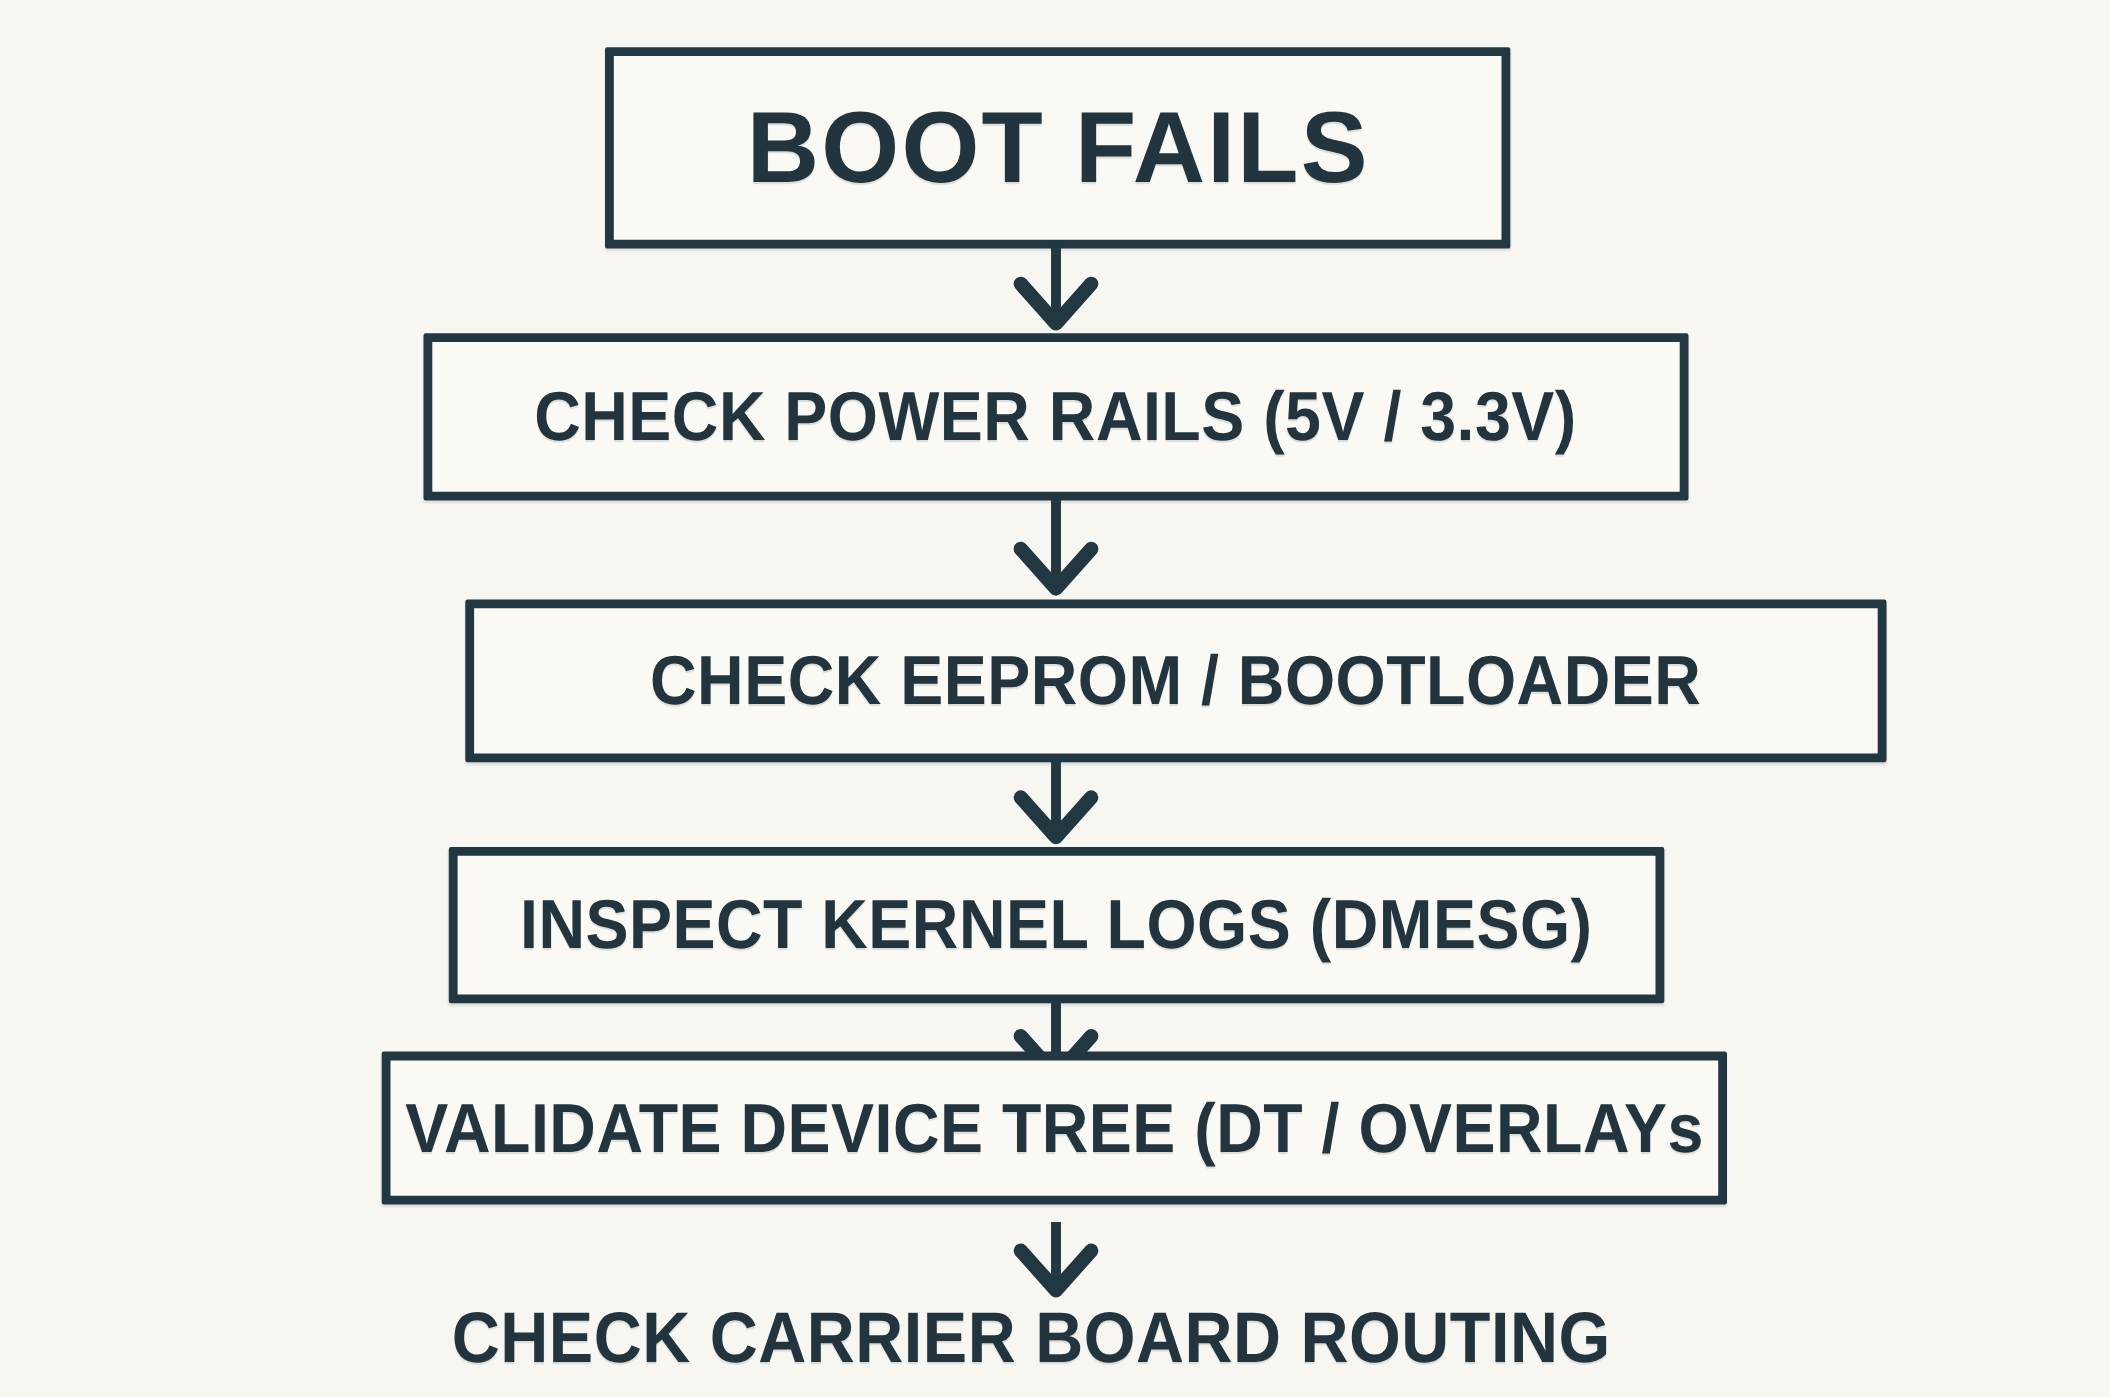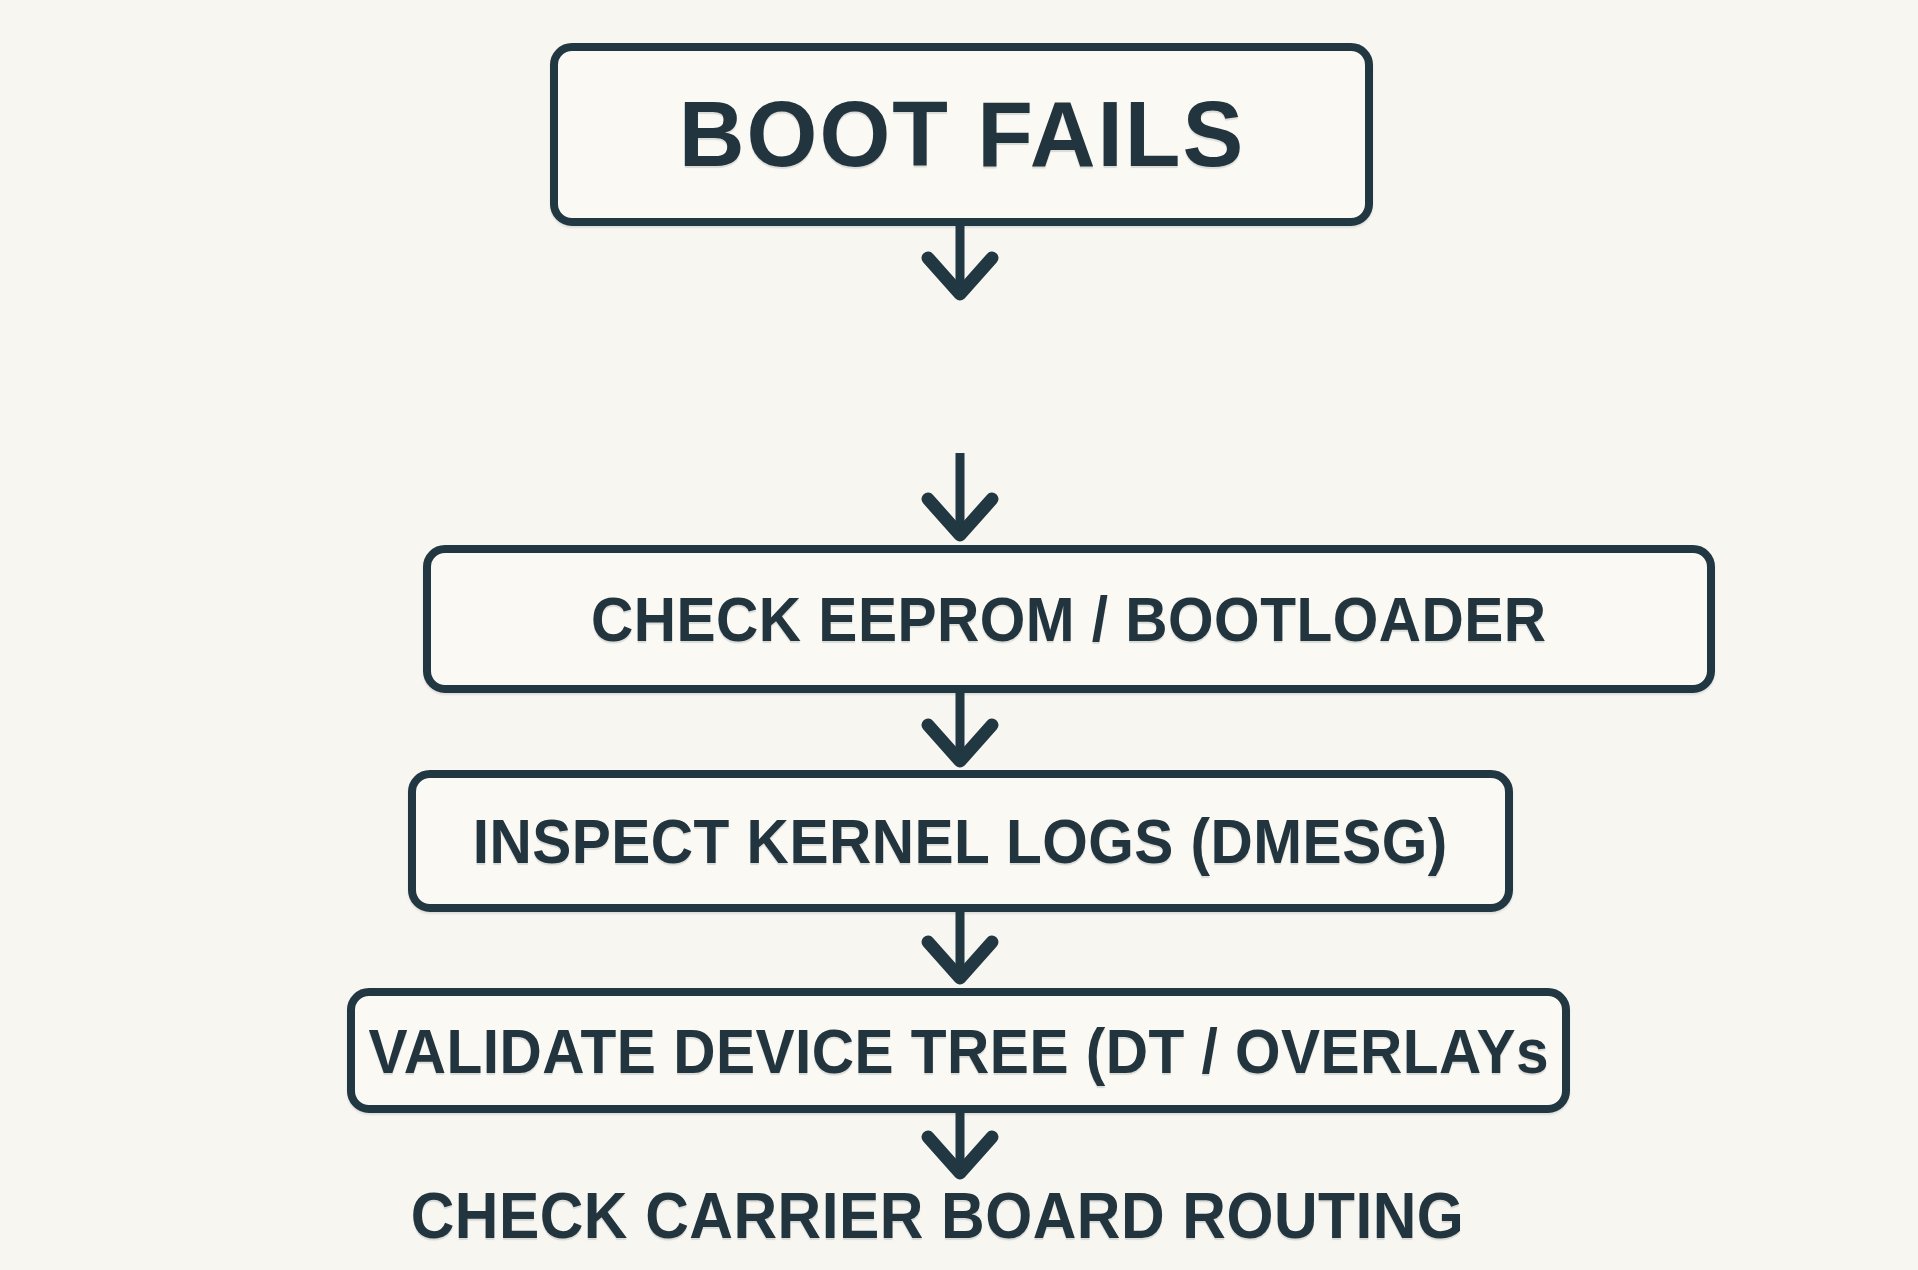--- a/index.html
+++ b/index.html
@@ -15,21 +15,21 @@
     width:1918px;height:1270px;
     background:var(--bg);
     overflow:hidden;
     font-family:"Liberation Sans", sans-serif;
   }
   .node{
     position:absolute;
     display:flex;align-items:center;justify-content:center;
     background:var(--box-bg);
     border:8px solid var(--line);
-    border-radius:22px;
+    border-radius:2px;
     box-shadow:0 2px 2px rgba(32,52,63,0.12);
   }
   .label{
     color:var(--text);
     font-weight:bold;
     white-space:nowrap;
     letter-spacing:0.5px;
     transform:scaleX(0.93);
     text-shadow:0 2px 1px rgba(32,52,63,0.15);
   }
@@ -60,20 +60,23 @@
 
   <div class="node" style="left:550px;top:43px;width:823px;height:183px">
     <span class="label title-label">BOOT FAILS</span>
   </div>
 
   <svg class="arrow" style="left:900px;top:224px" width="120" height="82">
     <line x1="60" y1="0" x2="60" y2="70"></line>
     <polyline points="28,34 60,70 92,34"></polyline>
   </svg>
 
+  <div class="node" style="left:385px;top:303px;width:1150px;height:152px">
+    <span class="label step-label">CHECK POWER RAILS (5V / 3.3V)</span>
+  </div>
 
   <svg class="arrow" style="left:900px;top:453px" width="120" height="94">
     <line x1="60" y1="0" x2="60" y2="82"></line>
     <polyline points="28,46 60,82 92,46"></polyline>
   </svg>
 
   <div class="node" style="left:423px;top:545px;width:1292px;height:148px">
     <span class="label step-label">CHECK EEPROM / BOOTLOADER</span>
   </div>
 
@@ -84,21 +87,21 @@
 
   <div class="node" style="left:408px;top:770px;width:1105px;height:142px">
     <span class="label step-label">INSPECT KERNEL LOGS (DMESG)</span>
   </div>
 
   <svg class="arrow" style="left:900px;top:910px" width="120" height="80">
     <line x1="60" y1="0" x2="60" y2="68"></line>
     <polyline points="28,32 60,68 92,32"></polyline>
   </svg>
 
-  <div class="node" style="left:347px;top:988px;width:1223px;height:125px">
+  <div class="node" style="left:347px;top:956px;width:1223px;height:139px">
     <span class="label step-label">VALIDATE DEVICE TREE (DT / OVERLAYs</span>
   </div>
 
   <svg class="arrow" style="left:900px;top:1111px" width="120" height="74">
     <line x1="60" y1="0" x2="60" y2="62"></line>
     <polyline points="28,26 60,62 92,26"></polyline>
   </svg>
 
   <div class="end-label-wrap">
     <span class="label end-label">CHECK CARRIER BOARD ROUTING</span>

